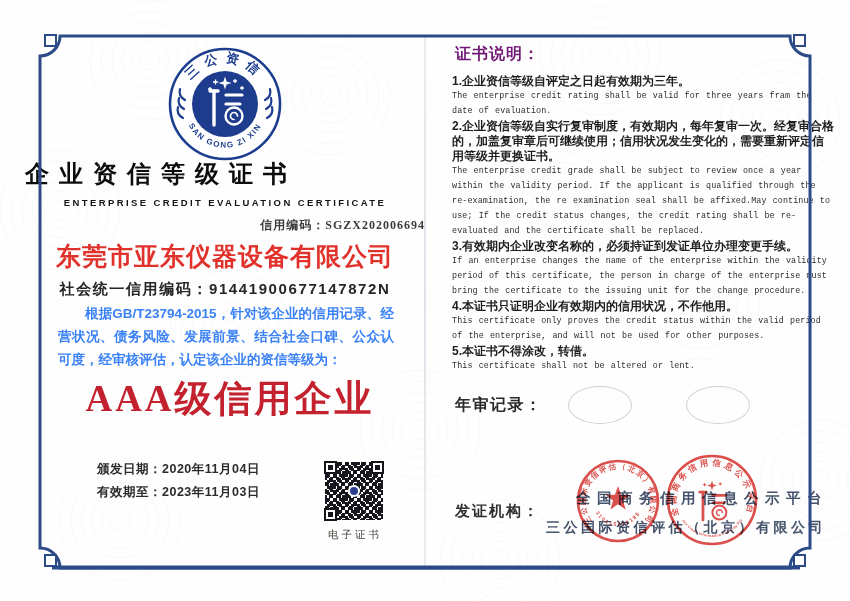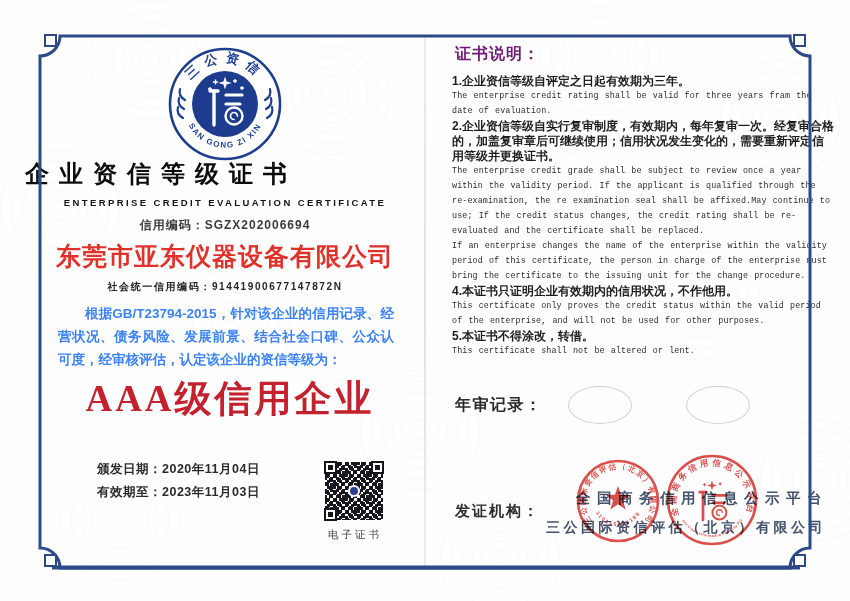--- a/index.html
+++ b/index.html
@@ -18,26 +18,26 @@
     background:linear-gradient(180deg,#dde2e8,#cdd4dd,#dde2e8);opacity:.65;
   }
   
   .serif{font-family:"Liberation Serif","DejaVu Serif",serif;}
   .mono{font-family:"Liberation Mono","DejaVu Sans Mono",monospace;}
   #logo-svg{left:165px;top:44px;z-index:2;}
   #title{left:25px;top:158px;width:400px;text-align:left;z-index:2;
     font-size:24px;font-weight:700;letter-spacing:10px;color:#0c0c0c;}
   #subtitle{left:25px;top:197px;width:400px;text-align:center;z-index:2;
     font-size:9.5px;font-weight:700;letter-spacing:2.4px;color:#141414;}
-  #credit-code{left:25px;top:217px;width:400px;text-align:center;z-index:2;
-    font-size:12px;font-weight:700;letter-spacing:1px;color:#3b3b3b;}
+  #credit-code{left:25px;top:217px;width:400px;text-align:right;z-index:2;
+    font-size:12px;font-weight:700;letter-spacing:1px;color:#3b3b3b;font-family:Liberation Serif, serif;}
   #company{left:10px;top:240px;width:430px;text-align:center;z-index:2;
     font-size:25px;font-weight:700;color:#e0312b;letter-spacing:1px;}
   #social-code{left:25px;top:280px;width:400px;text-align:center;z-index:2;
-    font-size:10px;font-weight:700;letter-spacing:1.6px;color:#262626;}
+    font-size:15px;font-weight:700;letter-spacing:1.6px;color:#262626;}
   #statement{left:58px;top:302px;width:336px;z-index:2;
     font-size:13.5px;line-height:23px;font-weight:600;color:#3b82f6;
     text-indent:2em;text-align:justify;}
   #rating{left:25px;top:374px;width:410px;text-align:center;z-index:2;
     font-size:37px;font-weight:700;letter-spacing:3px;color:#c3212e;}
   .dateline{left:97px;z-index:2;font-size:12.5px;font-weight:700;color:#2b2b2b;letter-spacing:.5px;}
   #issue-date{top:461px;}
   #valid-until{top:484px;}
   #query-line{top:509px;}
   #query-line .val{margin-left:8px;}
@@ -176,20 +176,21 @@
   </div>
   <div id="qr-caption" class="abs">电子证书</div>
 
   <div id="notes-heading" class="abs">证书说明：</div>
 
   <div id="notes" class="abs">
     <div class="note-zh mono-off">1.企业资信等级自评定之日起有效期为三年。</div>
     <div class="note-en mono">The enterprise credit rating shall be valid for three years fram the date of evaluation.</div>
     <div class="note-zh">2.企业资信等级自实行复审制度，有效期内，每年复审一次。经复审合格的，加盖复审章后可继续使用；信用状况发生变化的，需要重新评定信用等级并更换证书。</div>
     <div class="note-en mono">The enterprise credit grade shall be subject to review once a year within the validity period. If the applicant is qualified through the re-examination, the re examination seal shall be affixed.May continue to use; If the credit status changes, the credit rating shall be re-evaluated and the certificate shall be replaced.</div>
+    <div class="note-zh">3.有效期内企业改变名称的，必须持证到发证单位办理变更手续。</div>
     <div class="note-en mono">If an enterprise changes the name of the enterprise within the validity period of this certificate, the person in charge of the enterprise must bring the certificate to the issuing unit for the change procedure.</div>
     <div class="note-zh">4.本证书只证明企业有效期内的信用状况，不作他用。</div>
     <div class="note-en mono">This certificate only proves the credit status within the valid period of the enterprise, and will not be used for other purposes.</div>
     <div class="note-zh">5.本证书不得涂改，转借。</div>
     <div class="note-en mono">This certificate shall not be altered or lent.</div>
   </div>
 
   <div id="annual-label" class="abs">年审记录：</div>
   <div id="oval1" class="abs oval"></div>
   <div id="oval2" class="abs oval"></div>

